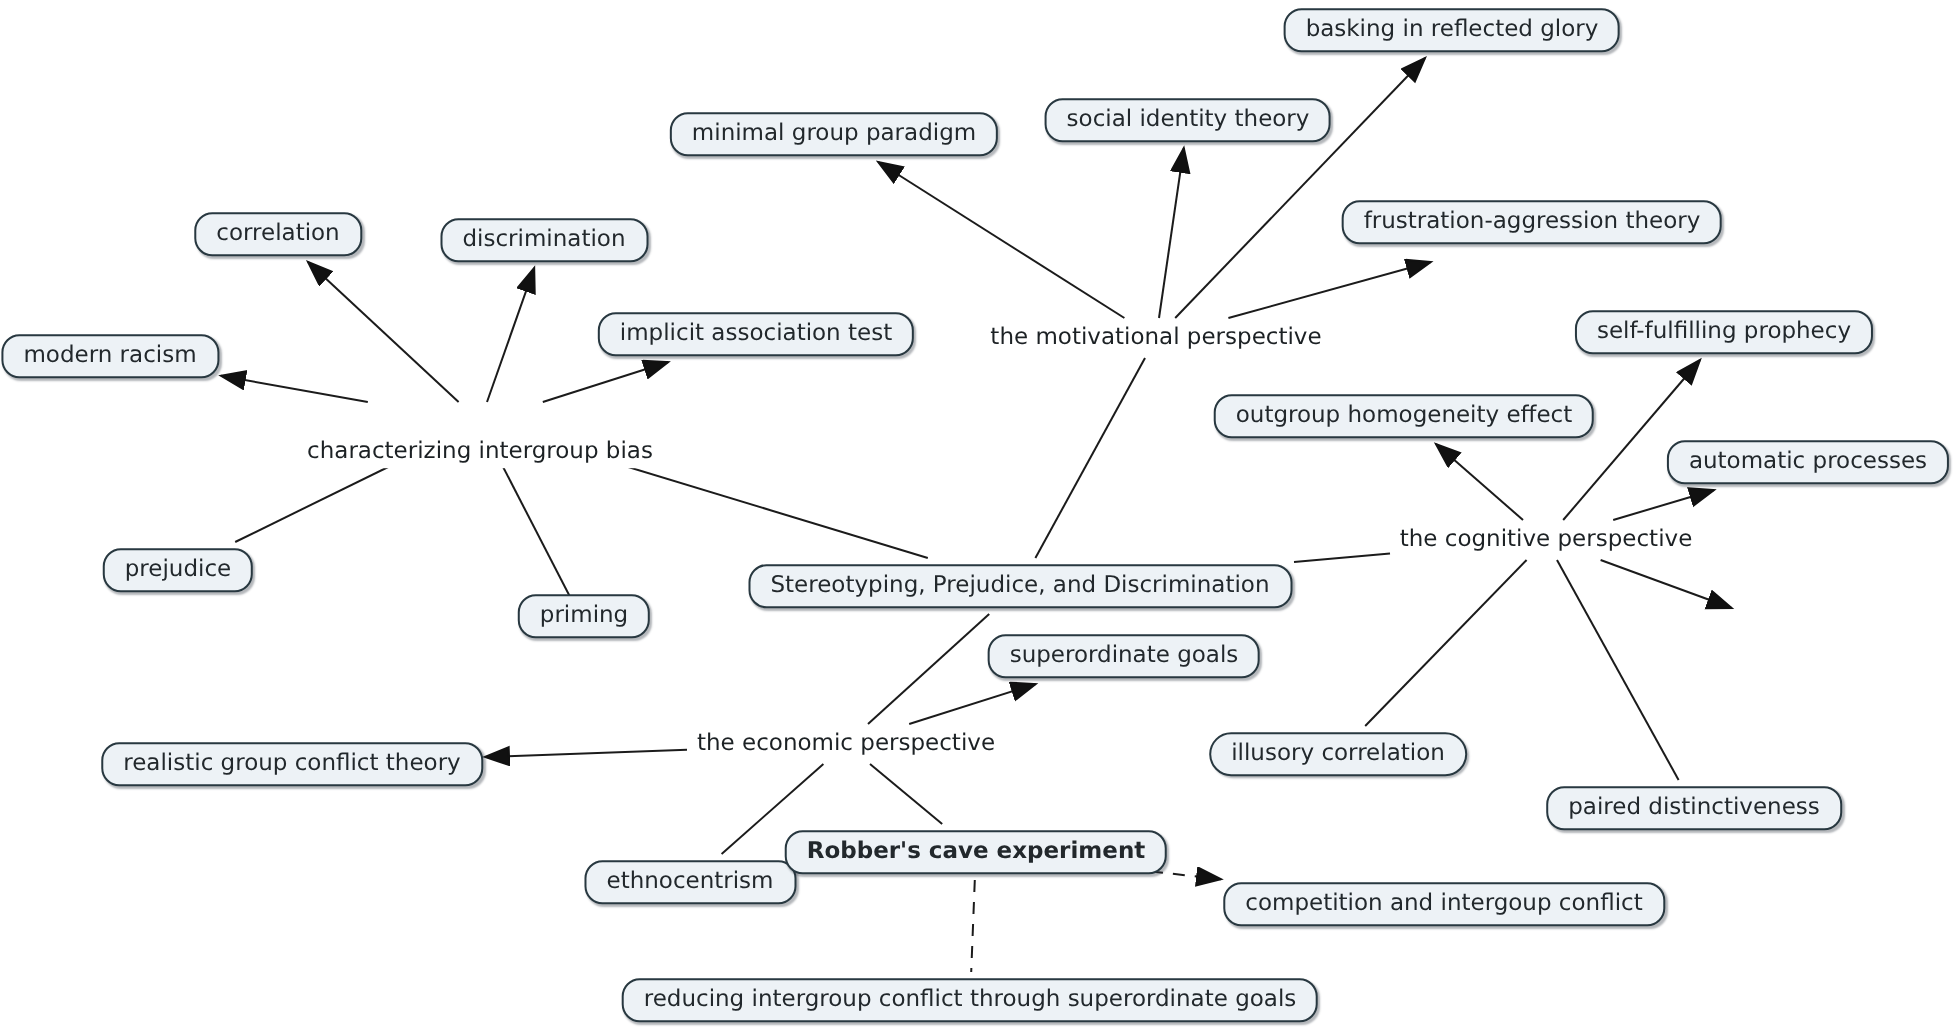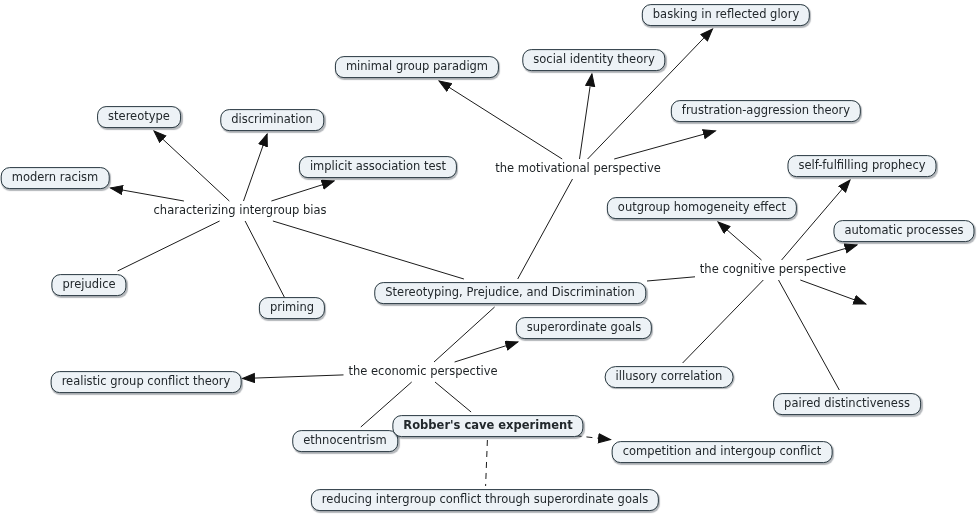--- a/index.html
+++ b/index.html
@@ -82,35 +82,35 @@
       <line x1="435.0" y1="382.0" x2="471.1" y2="412.0"></line>
       <line x1="487.4" y1="440.0" x2="485.6" y2="486.0" stroke-dasharray="6 5"></line>
       <line x1="575.5" y1="435.7" x2="610.5" y2="439.6" stroke-dasharray="6 5" marker-end="url(#arrowhead)"></line>
     </svg>
   <div id="node-layer">
       <div class="node concept" style="left: 510px; top: 293px;">Stereotyping, Prejudice, and Discrimination</div>
       <div class="node concept" style="left: 726px; top: 15px;">basking in reflected glory</div>
       <div class="node concept" style="left: 417px; top: 67px;">minimal group paradigm</div>
       <div class="node concept" style="left: 594px; top: 60px;">social identity theory</div>
       <div class="node concept" style="left: 766px; top: 111px;">frustration-aggression theory</div>
-      <div class="node concept" style="left: 139px; top: 117px;">stereotype</div>
+      <div class="node concept" style="left: 139px; top: 117px;">correlation</div>
       <div class="node concept" style="left: 272px; top: 120px;">discrimination</div>
       <div class="node concept" style="left: 378px; top: 167px;">implicit association test</div>
       <div class="node concept" style="left: 862px; top: 166px;">self-fulfilling prophecy</div>
       <div class="node concept" style="left: 55px; top: 178px;">modern racism</div>
       <div class="node concept" style="left: 702px; top: 208px;">outgroup homogeneity effect</div>
       <div class="node concept" style="left: 904px; top: 231px;">automatic processes</div>
       <div class="node concept" style="left: 89px; top: 285px;">prejudice</div>
       <div class="node concept" style="left: 292px; top: 308px;">priming</div>
-      <div class="node concept" style="left: 584px; top: 328px; text-align: center;">superordinate goals</div>
+      <div class="node concept" style="left: 562px; top: 328px; text-align: center;">superordinate goals</div>
       <div class="node concept" style="left: 669px; top: 377px; border-radius: 11px;">illusory correlation</div>
       <div class="node concept" style="left: 146px; top: 382px;">realistic group conflict theory</div>
       <div class="node concept" style="left: 847px; top: 404px;">paired distinctiveness</div>
       <div class="node concept" style="left: 345px; top: 441px;">ethnocentrism</div>
       <div class="node concept" style="left: 488px; top: 426px; font-weight: bold;">Robber's cave experiment</div>
       <div class="node concept" style="left: 722px; top: 452px;">competition and intergoup conflict</div>
       <div class="node concept" style="left: 485px; top: 500px;">reducing intergroup conflict through superordinate goals</div>
       <div class="node linking" style="left: 578px; top: 169px;">the motivational perspective</div>
-      <div class="node linking" style="left: 240px; top: 211px;">characterizing intergroup bias</div>
+      <div class="node linking" style="left: 240px; top: 226px;">characterizing intergroup bias</div>
       <div class="node linking" style="left: 423px; top: 372px;">the economic perspective</div>
       <div class="node linking" style="left: 773px; top: 270px;">the cognitive perspective</div>
     </div>
 </div>
 
 </body></html>

